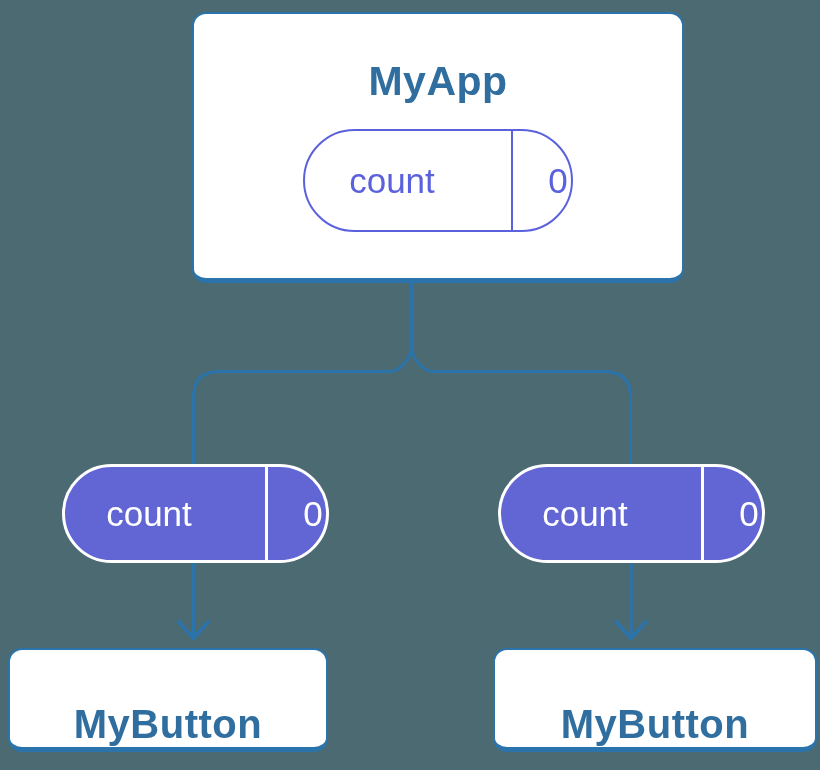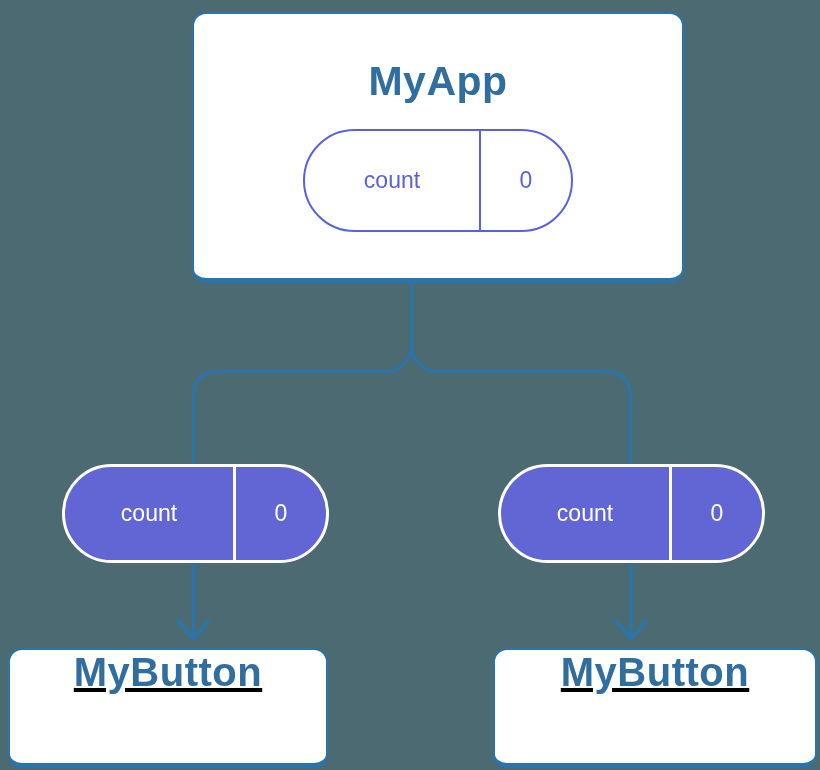--- a/index.html
+++ b/index.html
@@ -32,31 +32,32 @@
   .card-title{
     color:var(--title-text);
     font-weight:600;
     letter-spacing:0.5px;
     white-space:nowrap;
   }
 
   .card-root{left:192px;top:12px;width:492px;height:271px;padding-top:44px;}
   .card-root .card-title{font-size:41px;line-height:47px;}
 
-  .card-child{justify-content:flex-start;height:120px;text-decoration:underline;}
+  .card-child{justify-content:flex-end;height:104px;}
   .card-child .card-title{font-size:40px;}
   .card-child-left{left:8px;top:648px;width:320px;}
   .card-child-right{left:493px;top:648px;width:324px;}
 
   .pill{
     display:flex;align-items:stretch;
     border-radius:60px;
     overflow:hidden;
-    font-size:23px;
+    font-size:35px;
     white-space:nowrap;
+    gap:32px;
   }
   .pill .pill-seg{display:flex;align-items:center;justify-content:center;}
   .pill .pill-seg-label{flex:0 0 auto;}
   .pill .pill-seg-value{flex:1 1 auto;}
   .pill .pill-divider{flex:0 0 auto;background:currentColor;}
 
   .pill-outline{
     margin-top:24px;
     width:270px;height:103px;
     border:2px solid var(--pill-outline);

